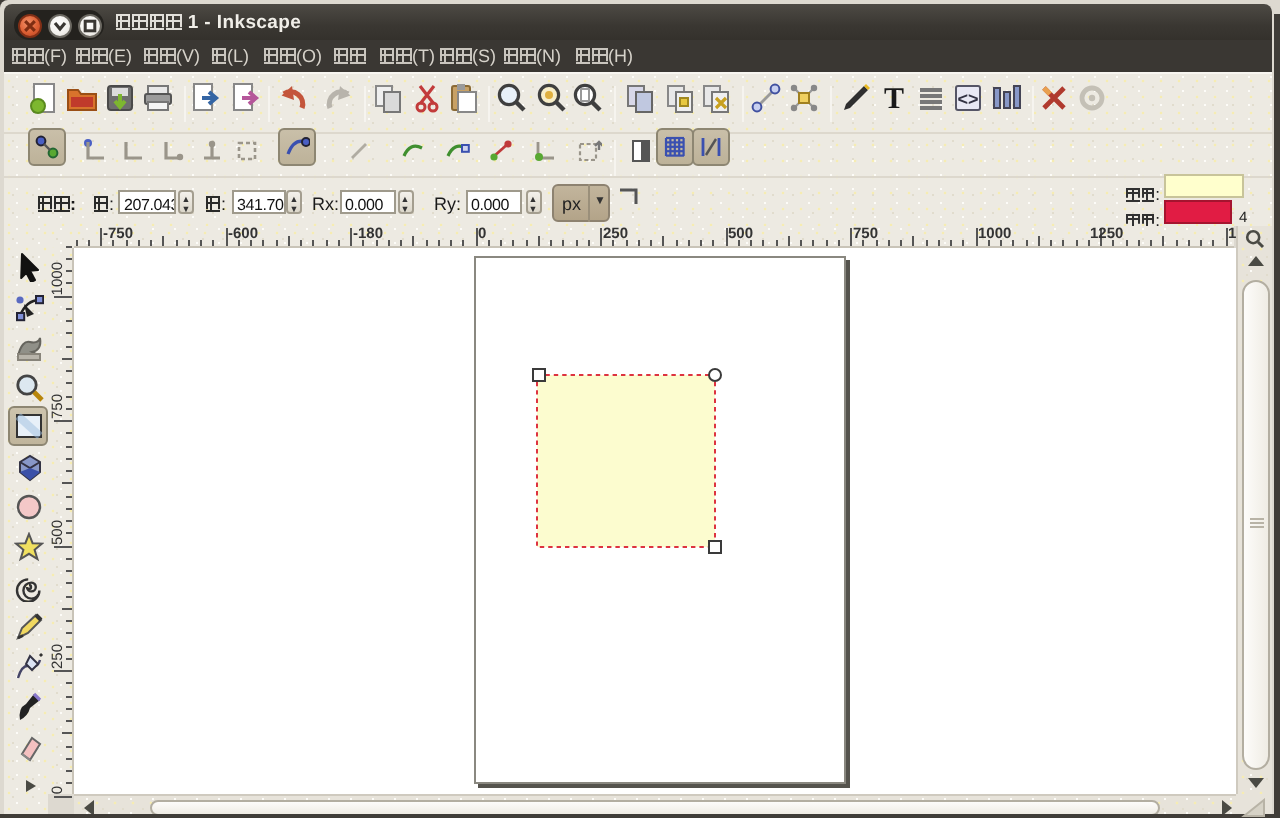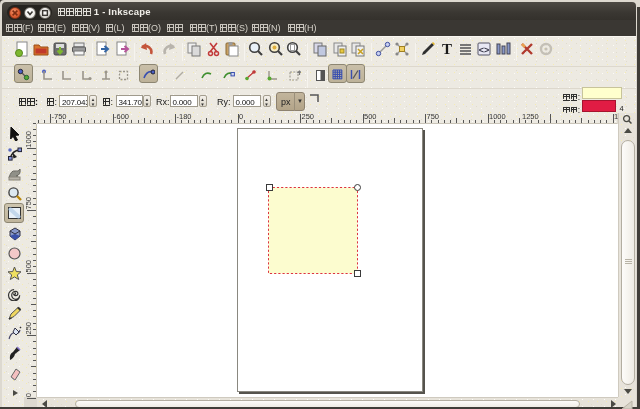--- a/index.html
+++ b/index.html
@@ -24,21 +24,21 @@
 #toolzone { position:absolute; left:2px; top:36px; width:634px; height:77px; background:#EDEAE2; border-top:1px solid #f8f6f1; }
 .dit { background-image:radial-gradient(1.3px 1.3px at 2.5px 3.5px, #f6ecb2 55%, transparent 62%),radial-gradient(1.2px 1.2px at 6.5px 1.5px, #fdfcf8 55%, transparent 62%),radial-gradient(1.2px 1.2px at 4.5px 6.5px, #e1dccd 55%, transparent 62%) !important;background-size:9px 8px,11px 7px,10px 9px !important; }
 .trow { position:absolute; left:0; width:634px; }
 .ic { position:absolute; top:0; }
 .sep { position:absolute; top:2px; width:1px; height:18px; background:#d2cdc2; border-right:1px solid #f6f4ef; }
 .ic2 { position:absolute; top:2px; }
 .pbtn { position:absolute; top:-3px; width:19px; height:19px; background:linear-gradient(#c9bfa9,#bdb299); border:1px solid #8d8672; border-radius:3px; padding:2px; }
 #row3 label { position:absolute; top:8px; font-size:9px; color:#1a1a1a; }
 .entry { position:absolute; top:6px; height:11.5px; background:#fff; border:1px solid #9f9a8c; font-size:8px; color:#111; padding:1.5px 0 0 2px; letter-spacing:-0.2px; white-space:nowrap; overflow:hidden; }
 .spinb { position:absolute; top:6px; width:8px; height:11.5px; background:linear-gradient(#f4f1eb,#dcd7ca); border:1px solid #a49e8f; border-radius:2px; font-size:4.5px; color:#333; text-align:center; line-height:5.5px; padding-top:0.5px; }
-#hruler { position:absolute; left:37px; top:113px; width:580px; height:11px; background:#EDEAE2; border-bottom:1px solid #c9c4b8; overflow:visible; }
+#hruler { position:absolute; left:37px; top:113px; width:580px; height:11px; background:#EDEAE2; border-bottom:1px solid #c9c4b8; overflow:visible;font-weight:bold; }
 #hruler b { position:absolute; bottom:0; width:1px; background:#555; }
 .t1 { height:3px; } .t2 { height:5px; } .t3 { height:9px; }
 .hl { position:absolute; top:-1px; font-size:7.5px; color:#333; }
 #vruler { position:absolute; left:24px; top:124px; width:13px; height:273px; background:#EDEAE2; border-right:1px solid #c9c4b8; }
 #vruler b { position:absolute; right:0; height:1px; background:#555; }
 .v1 { width:3px; } .v2 { width:5px; } .v3 { width:9px; }
 .vl { position:absolute; left:0px; font-size:7.5px; color:#333; writing-mode:vertical-rl; transform:rotate(180deg); }
 #corner { position:absolute; left:24px; top:113px; width:13px; height:11px; background:#EDEAE2; }
 #toolbox { position:absolute; left:2px; top:113px; width:22px; height:294px; background:#EDEAE2; }
 .tic { position:absolute; left:5px; }
@@ -403,21 +403,21 @@
     <b class="t1" style="left:456.75px"></b>
     <b class="t1" style="left:463.00px"></b>
     <b class="t1" style="left:469.25px"></b>
     <b class="t1" style="left:475.50px"></b>
     <b class="t2" style="left:481.75px"></b>
     <b class="t1" style="left:488.00px"></b>
     <b class="t1" style="left:494.25px"></b>
     <b class="t1" style="left:500.50px"></b>
     <b class="t1" style="left:506.75px"></b>
     <b class="t3" style="left:513.00px"></b>
-    <span class="hl" style="left:485px">1250</span>
+    <span class="hl" style="left:508px">1250</span>
     <b class="t1" style="left:519.25px"></b>
     <b class="t1" style="left:525.50px"></b>
     <b class="t1" style="left:531.75px"></b>
     <b class="t1" style="left:538.00px"></b>
     <b class="t2" style="left:544.25px"></b>
     <b class="t1" style="left:550.50px"></b>
     <b class="t1" style="left:556.75px"></b>
     <b class="t1" style="left:563.00px"></b>
     <b class="t1" style="left:569.25px"></b>
     <b class="t3" style="left:575.50px"></b>

